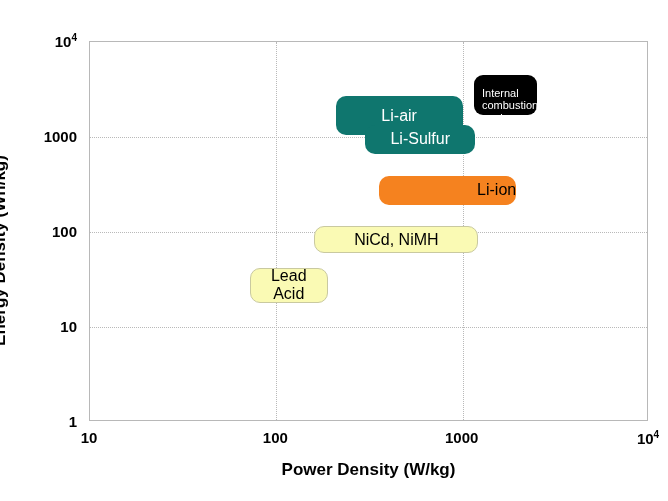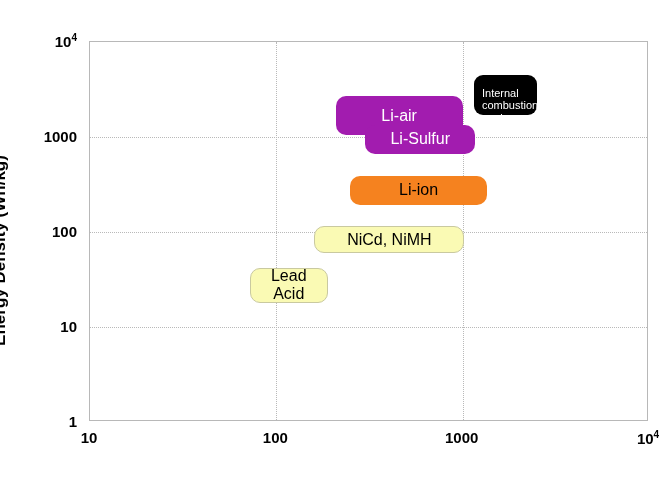--- a/index.html
+++ b/index.html
@@ -109,51 +109,52 @@
   .tech-box {
     position: absolute;
     border-radius: 10px;
     display: flex;
     align-items: center;
     justify-content: center;
     text-align: center;
     box-sizing: border-box;
     line-height: 1.12;
   }
-  .tech-box.blue   { background: #a21caf; color: #ffffff; font-size: 16px; }
+  .tech-box.blue   { background: #0f766e; color: #ffffff; font-size: 16px; }
   .tech-box.orange { background: #f5821f; color: #000000; font-size: 16px; }
   .tech-box.yellow { background: #fafab4; color: #000000; font-size: 16px; border: 1px solid #c9c9a0; }
   .tech-box.black  { background: #000000; color: #ffffff; font-size: 11px; text-align: left;
                      justify-content: flex-start; padding: 0 8px; border-radius: 9px; }
   .tech-box.black .lbl { text-align: left; margin-top: 21px; }
 </style>
 </head>
 <body>
 
 <div id="figure">
 
   <div id="ylabel">Energy Density (Wh/kg)</div>
+  <div id="xlabel">Power Density (W/kg)</div>
 
   <div id="plot">
 
   <div class="gridline-h" style="top: 285px;"></div>
       <div class="gridline-h" style="top: 190px;"></div>
       <div class="gridline-h" style="top: 95px;"></div>
       <div class="gridline-v" style="left: 186.333px;"></div>
       <div class="gridline-v" style="left: 372.667px;"></div>
       <div class="tech-box blue" style="left: 245.599px; top: 54.0204px; width: 127.068px; height: 38.9666px;">
         <span class="lbl">Li-air</span>
       </div>
       <div class="tech-box blue" style="left: 275.237px; top: 82.6183px; width: 110px; height: 28.9046px;">
         <span class="lbl">Li-Sulfur</span>
       </div>
-      <div class="tech-box orange" style="left: 260px; top: 133.849px; width: 137.19px; height: 29px;">
+      <div class="tech-box orange" style="left: 289px; top: 133.849px; width: 137.19px; height: 29px; justify-content: flex-end;">
         <span class="lbl">Li-ion</span>
       </div>
-      <div class="tech-box yellow" style="left: 224.368px; top: 184.234px; width: 150px; height: 26.8419px;">
+      <div class="tech-box yellow" style="left: 224.368px; top: 184.234px; width: 164px; height: 26.8419px;">
         <span class="lbl">NiCd, NiMH</span>
       </div>
       <div class="tech-box yellow" style="left: 159.75px; top: 225.791px; width: 78px; height: 34.9578px;">
         <span class="lbl">Lead<br>Acid</span>
       </div>
       <div class="tech-box black" style="left: 383.977px; top: 32.9448px; width: 62.8395px; height: 40.1625px;">
         <span class="lbl">Internal<br>combustion<br>engine</span>
       </div>
     </div>
 

